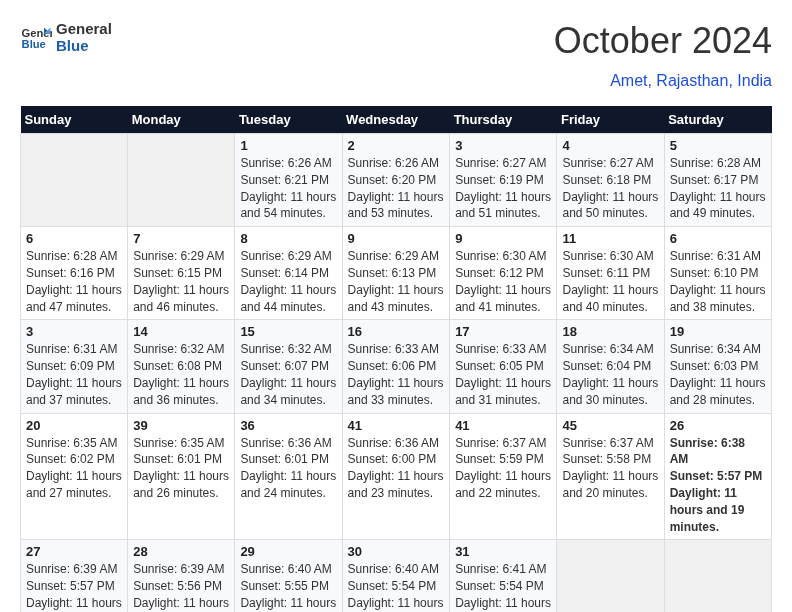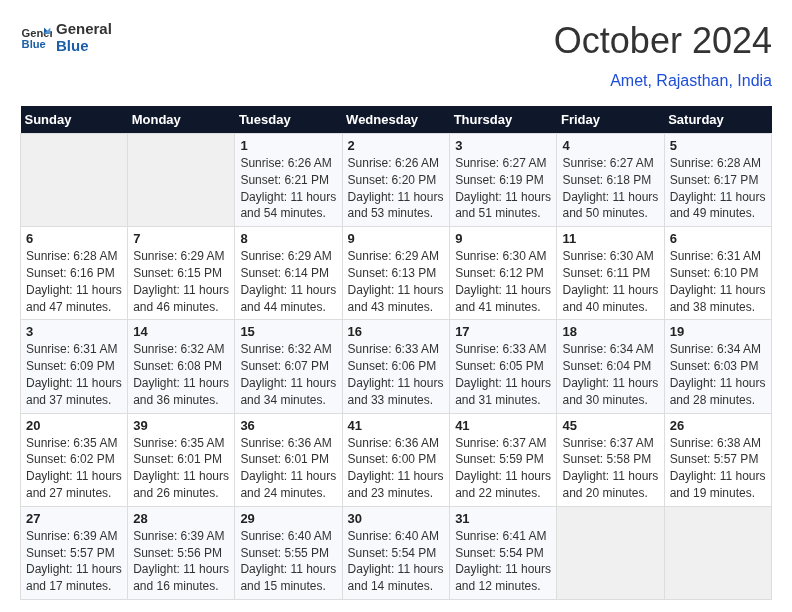--- a/index.html
+++ b/index.html
@@ -270,21 +270,21 @@
 Daylight: 11 hours and 22 minutes.</div>
         </td>
         <td>
           <span class="day-number">45</span>
           <div class="day-info" style="white-space: pre-line;">Sunrise: 6:37 AM
 Sunset: 5:58 PM
 Daylight: 11 hours and 20 minutes.</div>
         </td>
         <td>
           <span class="day-number">26</span>
-          <div class="day-info" style="white-space: pre-line;">Sunrise: 6:38 AM
+          <div class="day-info" style="white-space: pre-line; font-weight: bold;">Sunrise: 6:38 AM
 Sunset: 5:57 PM
 Daylight: 11 hours and 19 minutes.</div>
         </td>
       </tr>
       <tr>
         <td>
           <span class="day-number">27</span>
           <div class="day-info" style="white-space: pre-line;">Sunrise: 6:39 AM
 Sunset: 5:57 PM
 Daylight: 11 hours and 17 minutes.</div>

